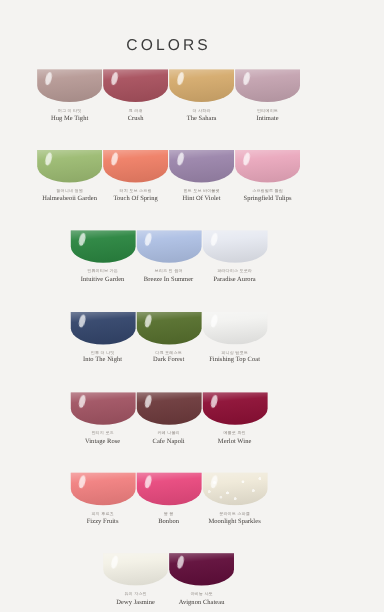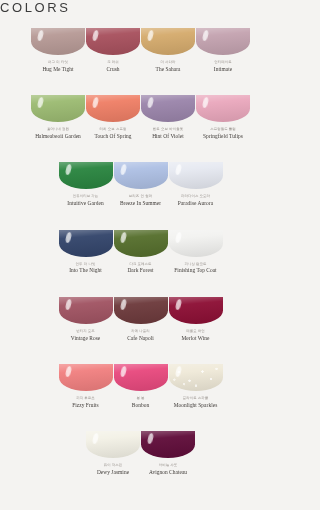--- a/index.html
+++ b/index.html
@@ -4,25 +4,26 @@
 <style>
   html,body{margin:0;padding:0;}
   body{
     width:281px;height:510px;
     background:#f4f3f1;
     font-family:"Liberation Serif", serif;
     overflow:hidden;
   }
   .page{position:relative;width:281px;height:510px;box-sizing:border-box;}
   .title{
-    text-align:left;
+    text-align:center;
     font-family:"Liberation Sans", sans-serif;
     font-size:13px;
     letter-spacing:2.6px;
     color:#3b3b3b;
+    padding-top:30px;
     font-weight:400;
   }
   .grid{
     display:flex;flex-direction:column;
     align-items:center;
     margin-top:13px;
   }
   .row{display:flex;justify-content:center;align-items:flex-start;}
   .cell{width:55px;display:flex;flex-direction:column;align-items:center;}
   .swatch{

